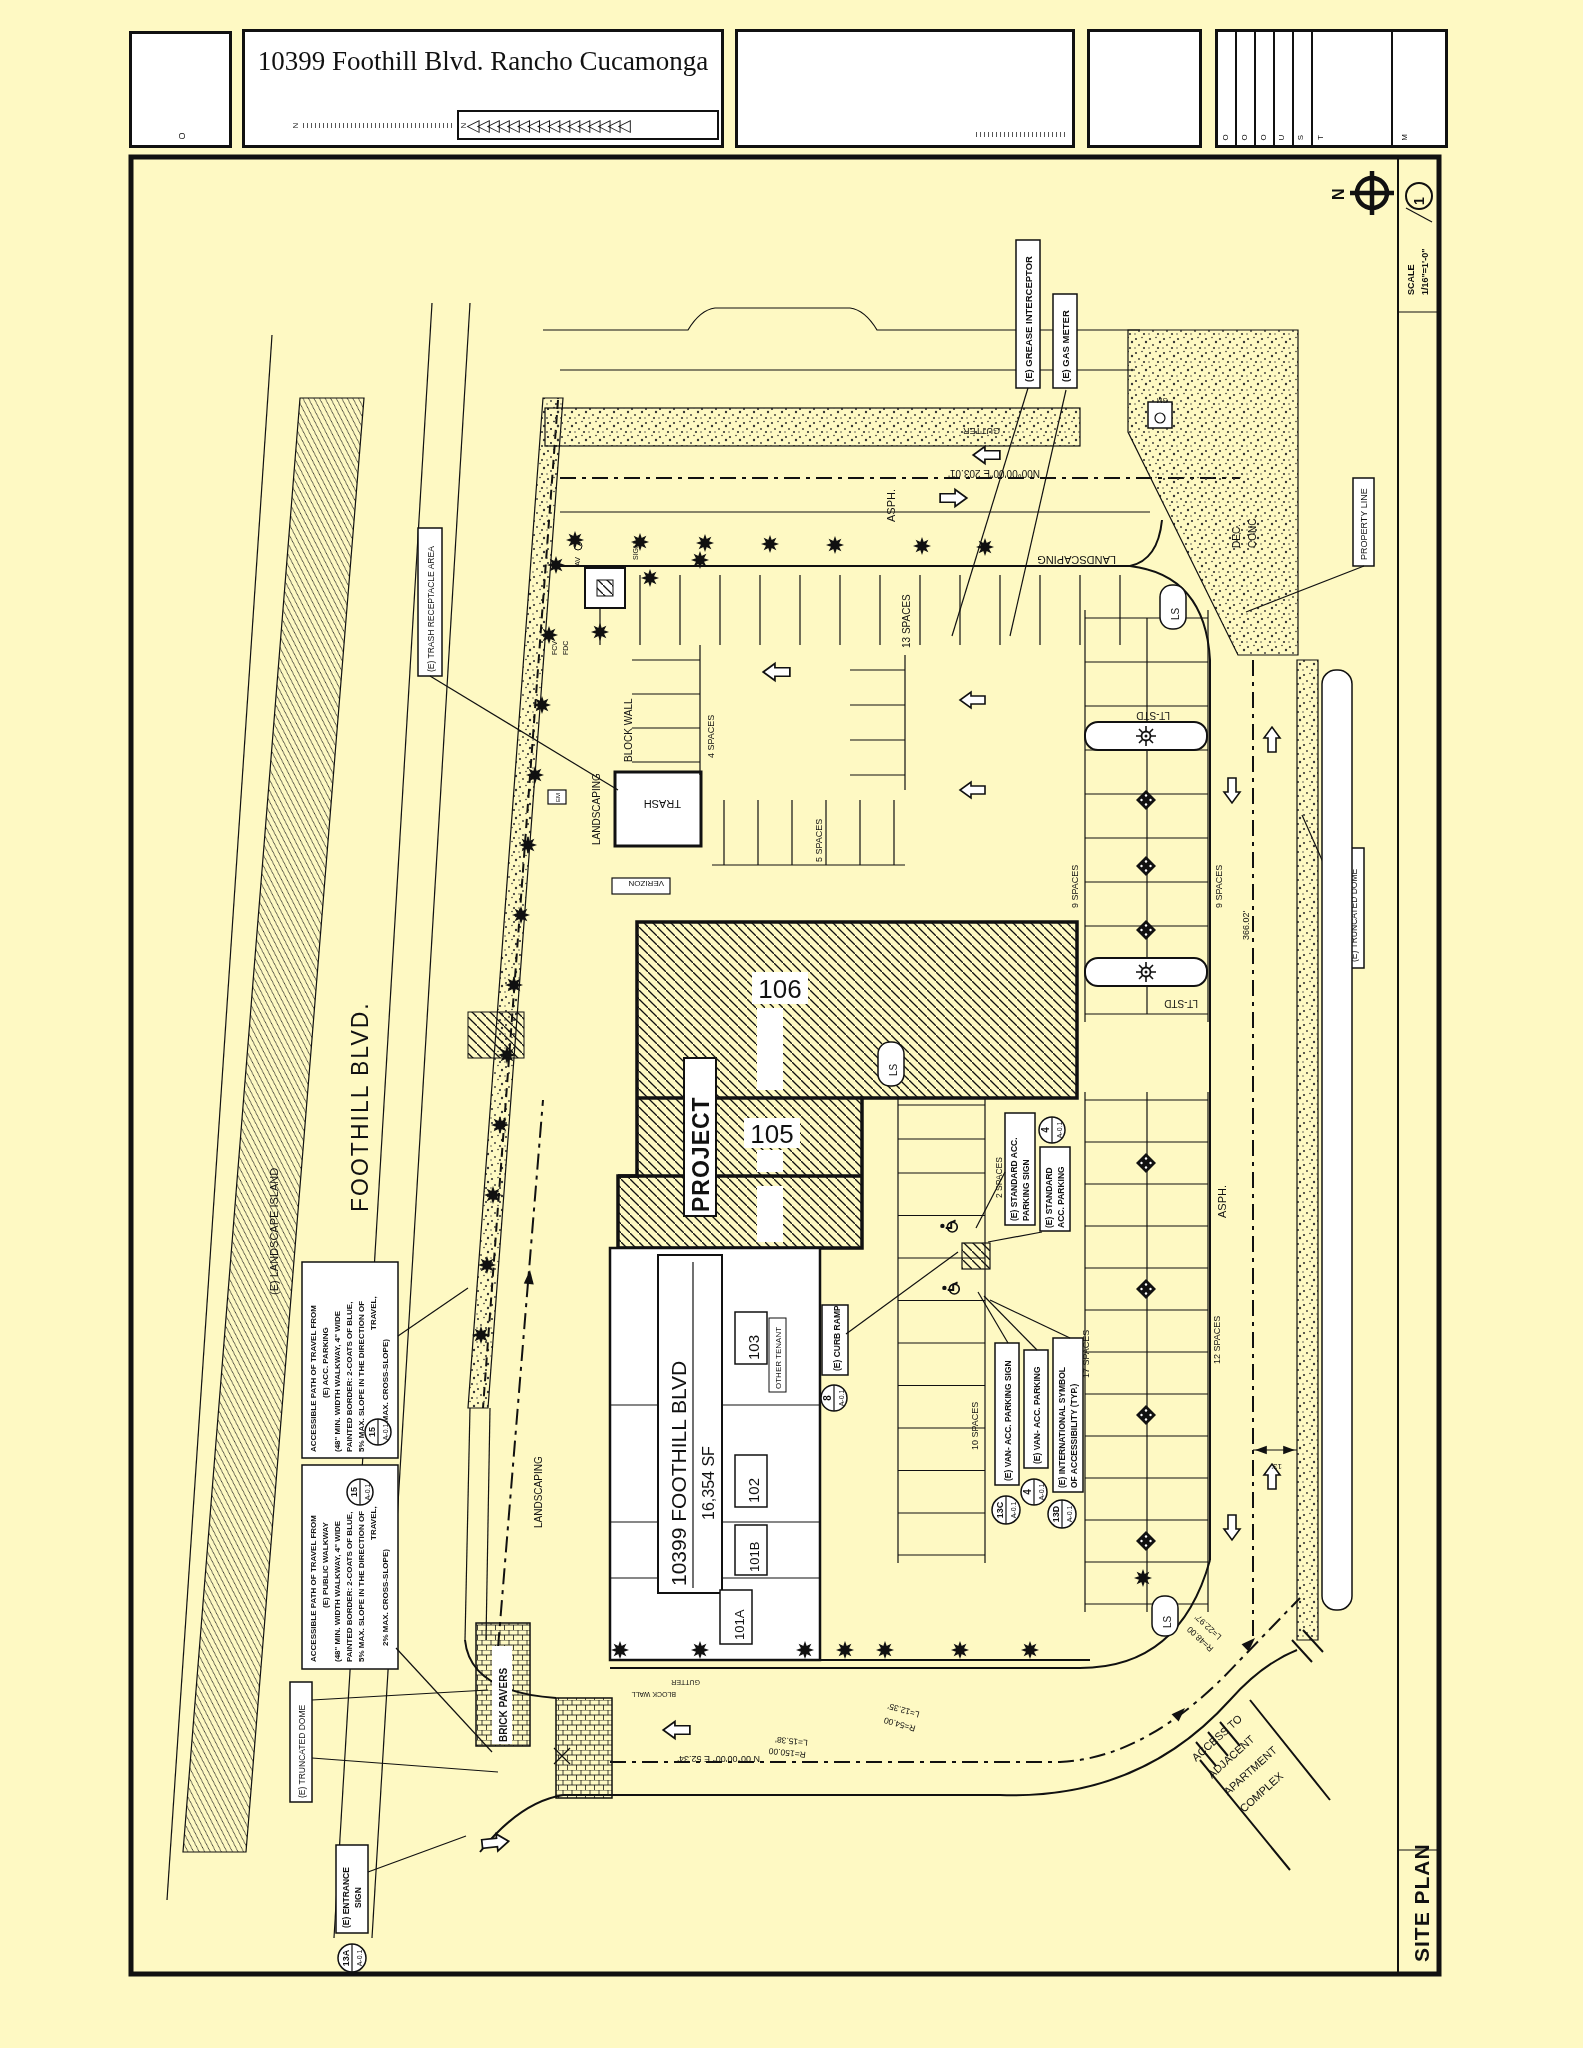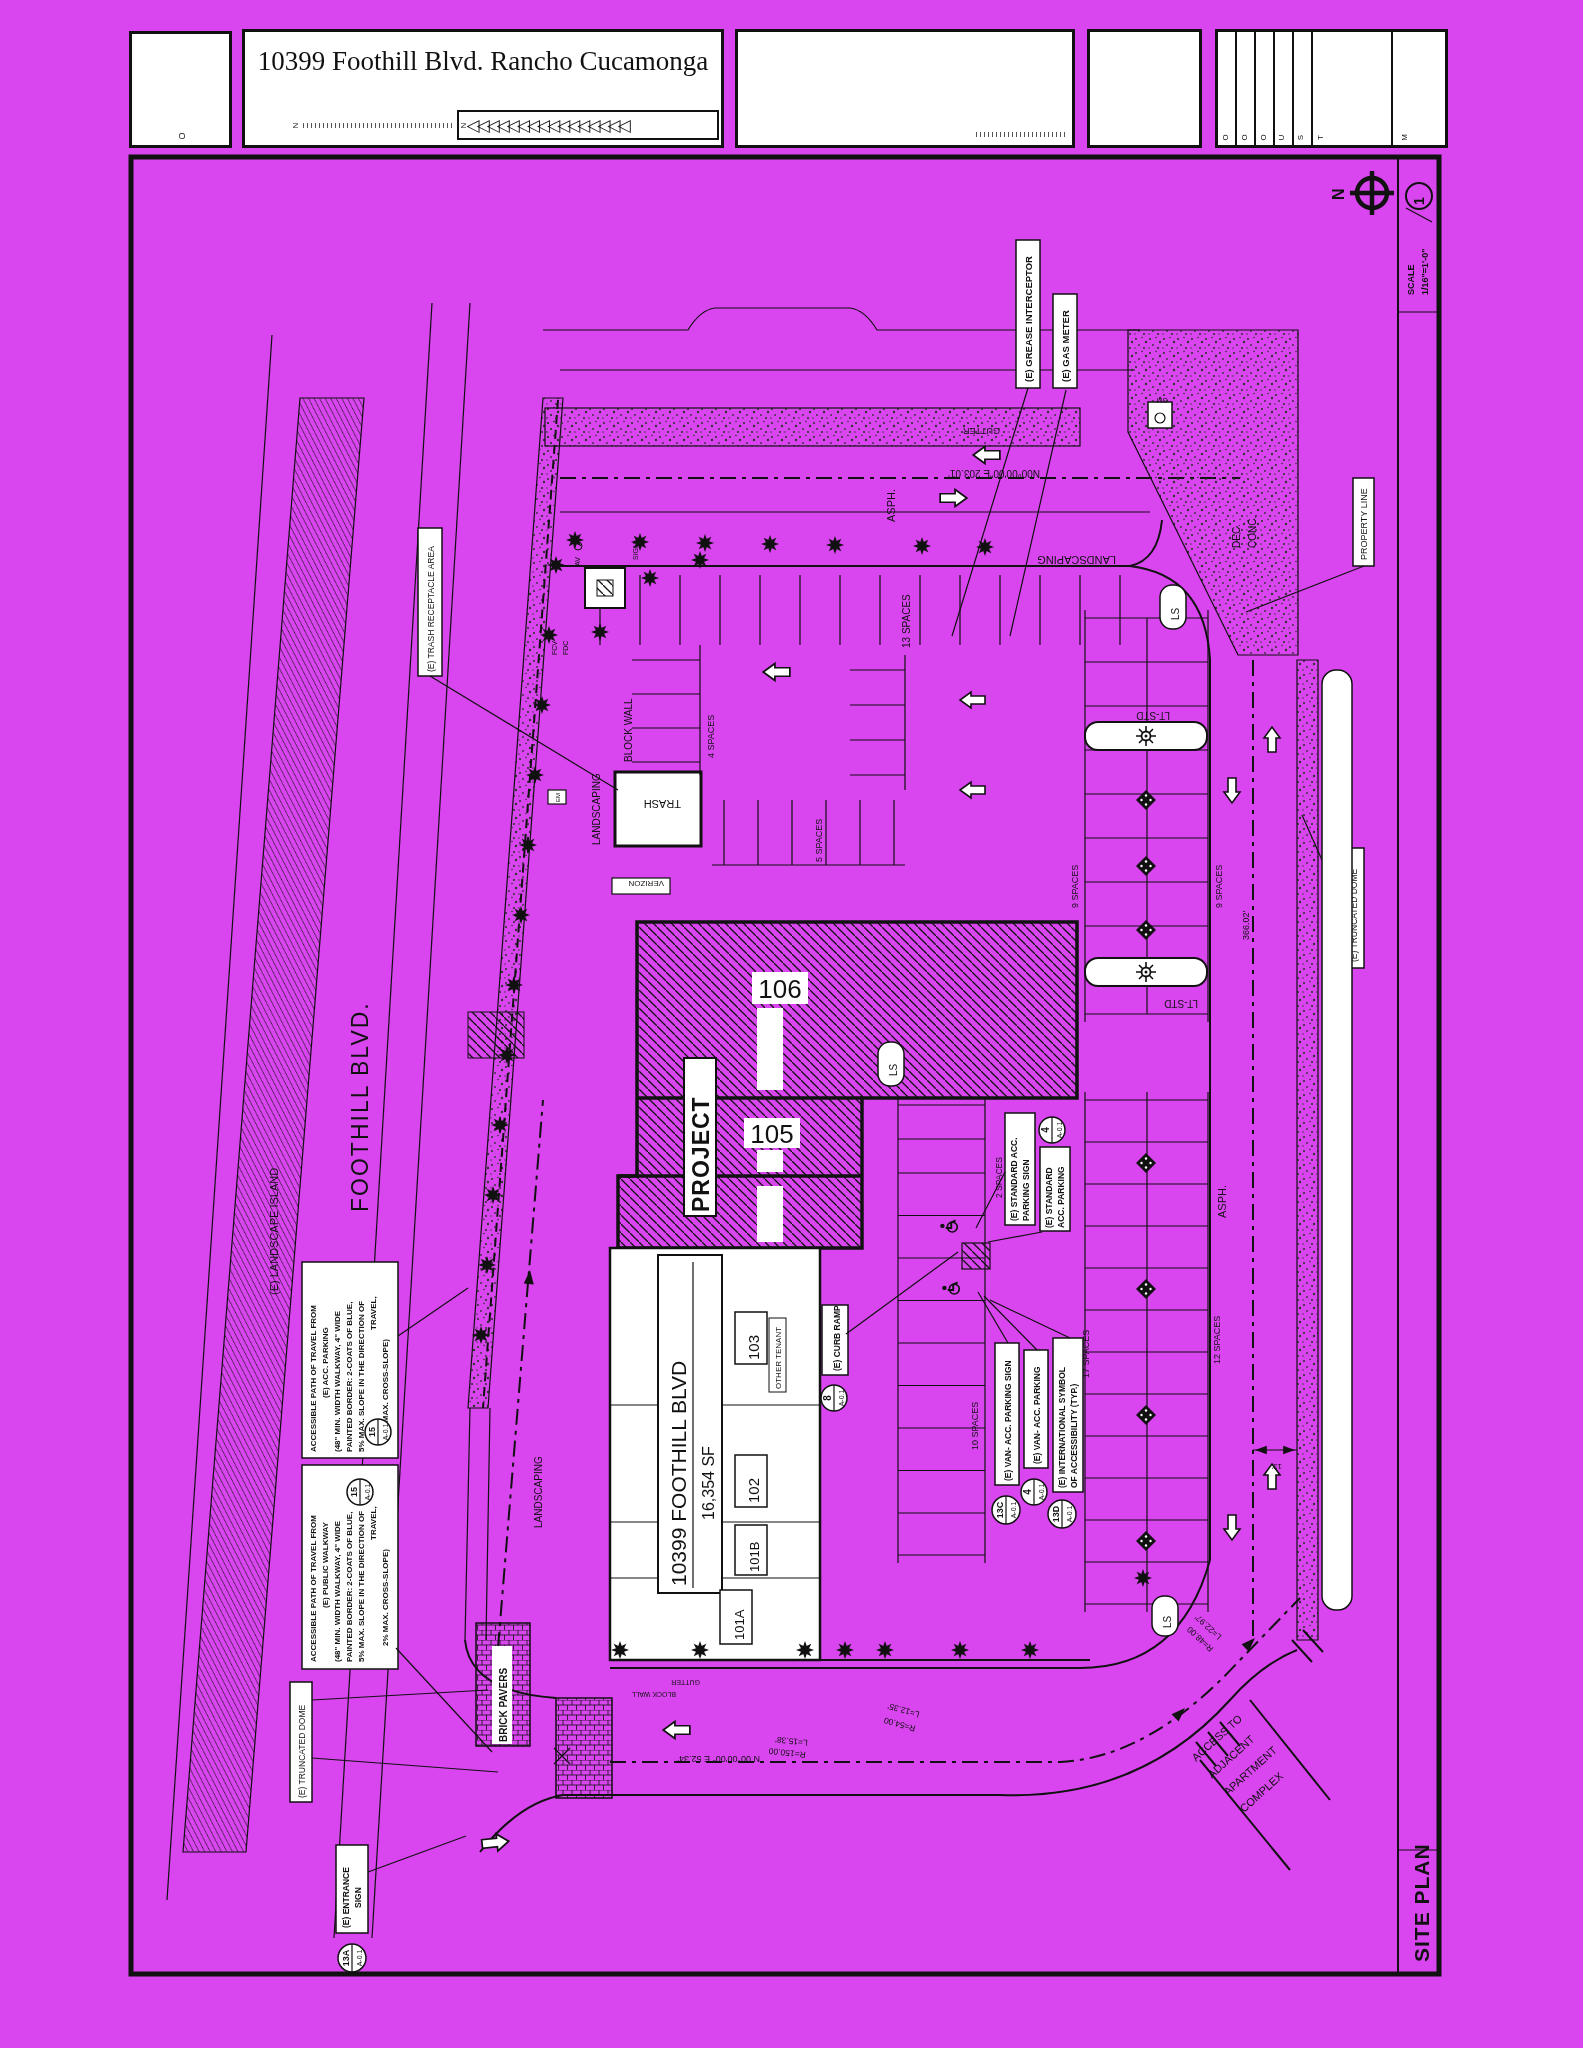--- a/index.html
+++ b/index.html
@@ -1,16 +1,16 @@
 <!DOCTYPE html>
 <html><head>
 <meta charset="utf-8">
 <style>
   html,body{margin:0;padding:0;background:#fff;}
-  .sheet{position:relative;width:1583px;height:2048px;background:#d946ef;
+  .sheet{position:relative;width:1583px;height:2048px;background:#fef9c3;
          font-family:"Liberation Sans",sans-serif;color:#111;}
   .hbox{position:absolute;border:3px solid #111;background:#fff;box-sizing:border-box;}
   .title-text{position:absolute;left:0;right:0;top:14px;text-align:center;
               font-family:"Liberation Serif",serif;font-size:27px;color:#111;white-space:nowrap;}
   .rot270{display:inline-block;transform:rotate(-90deg);}
   .micro{height:5px;background:repeating-linear-gradient(90deg,#555 0 1px,transparent 1px 4px);}
   .tri-row{border:2px solid #111;display:flex;align-items:center;padding:0 2px;height:26px;}
   .tris{font-size:17px;letter-spacing:-3px;line-height:1;color:#111;}
   svg text{font-family:"Liberation Sans",sans-serif;fill:#111;}
   .ln{stroke:#111;fill:none;stroke-width:1.2px;}

